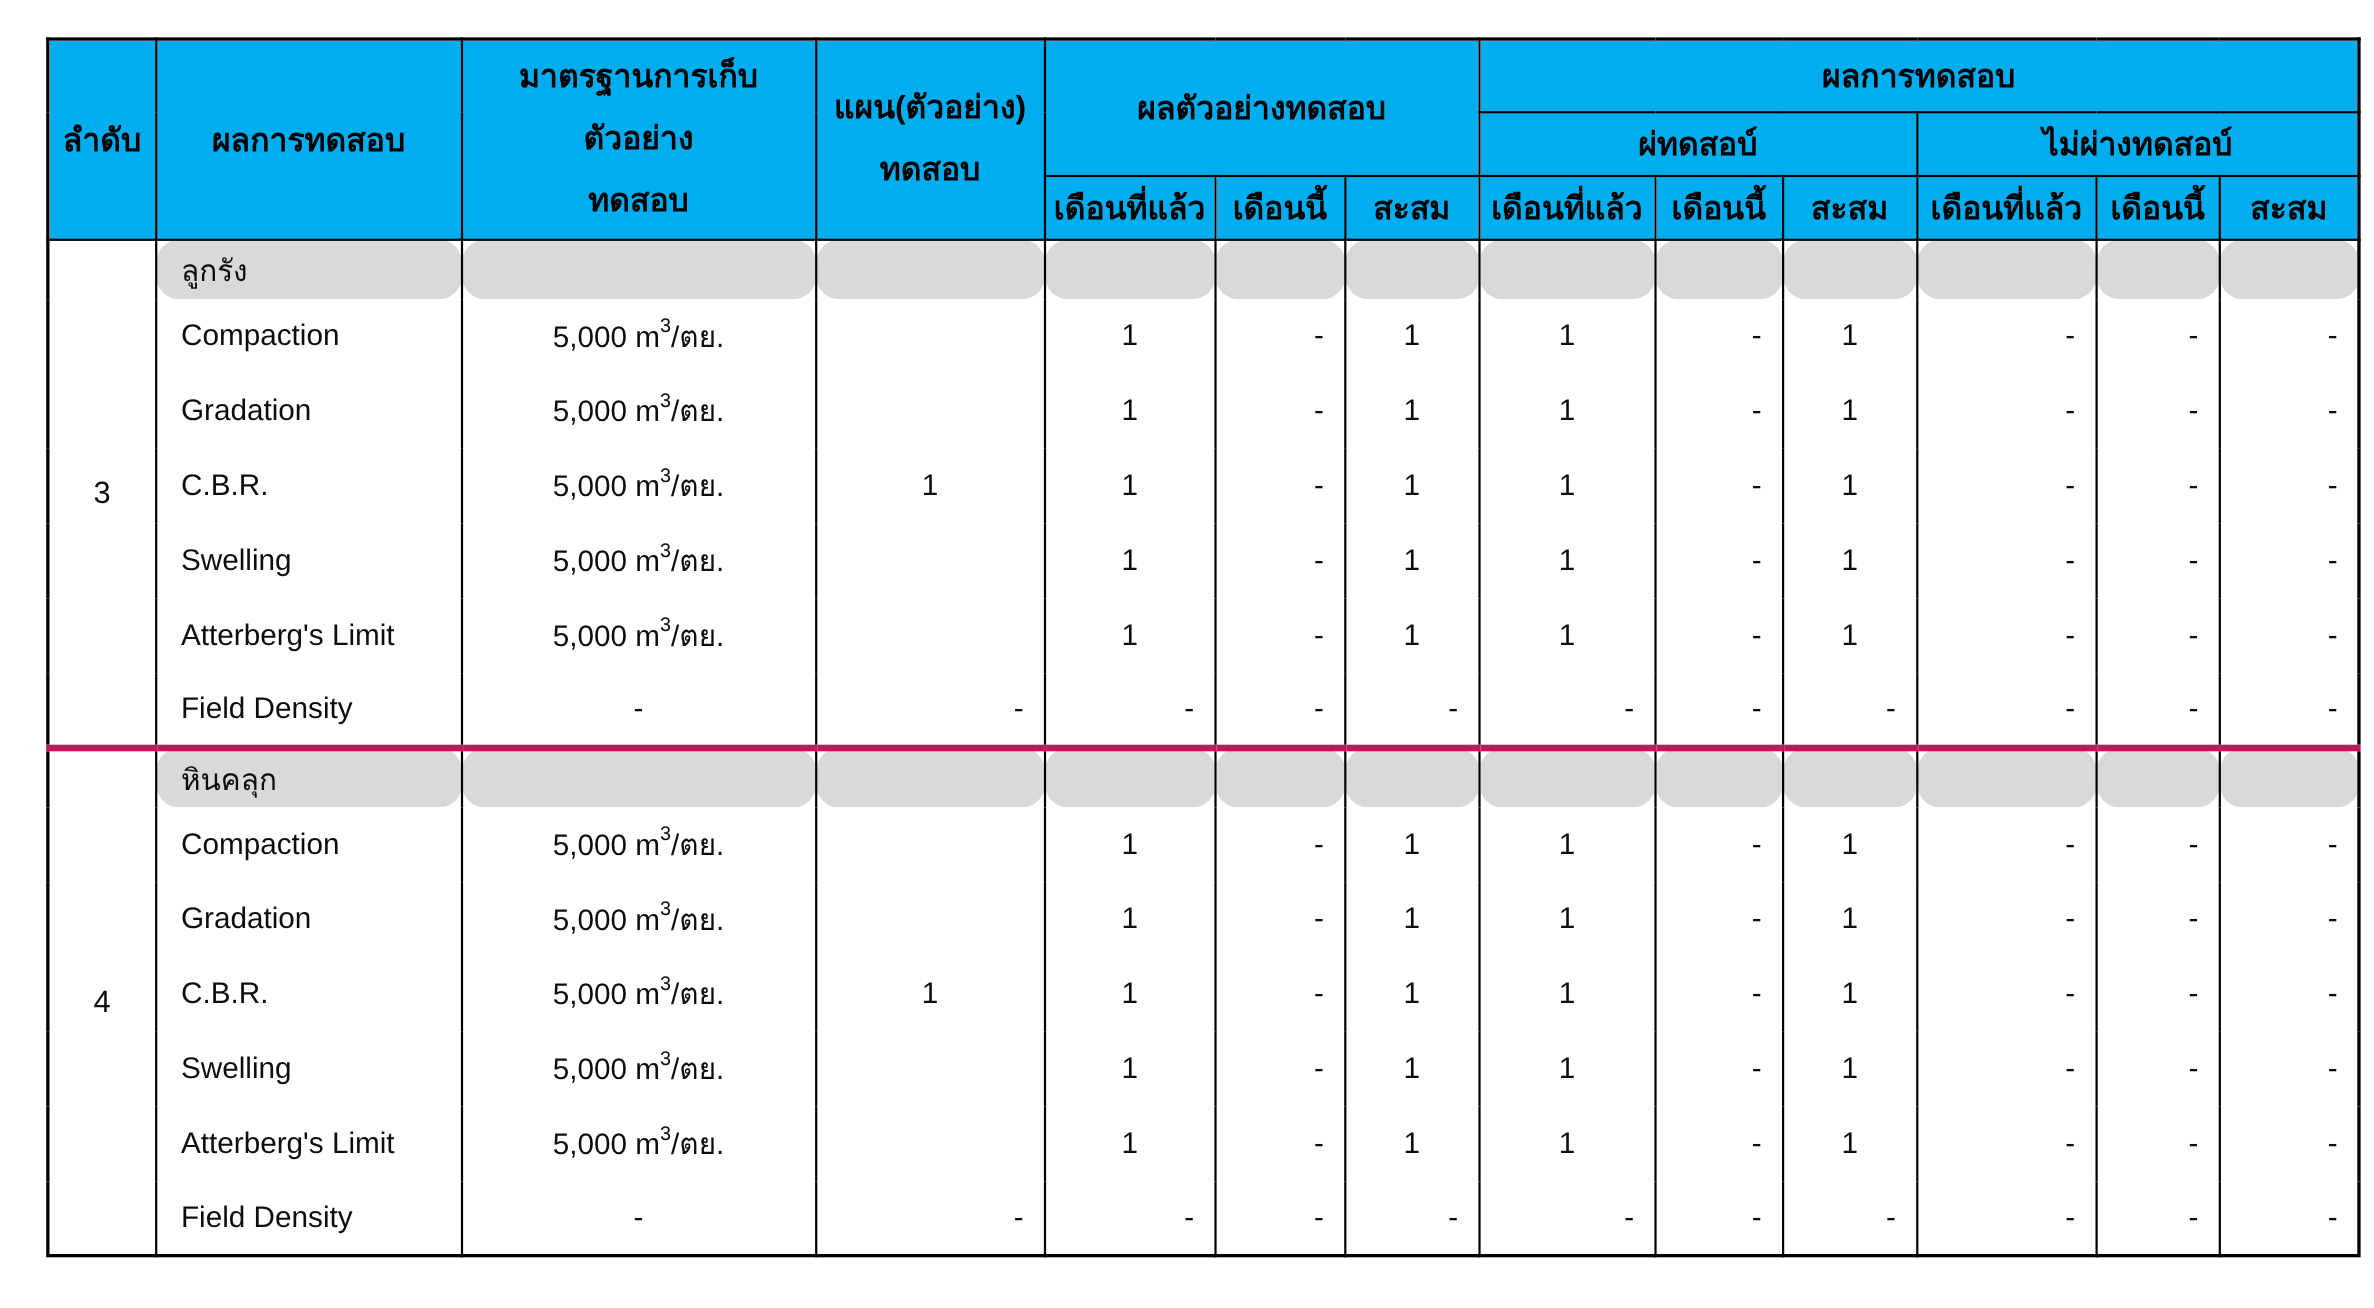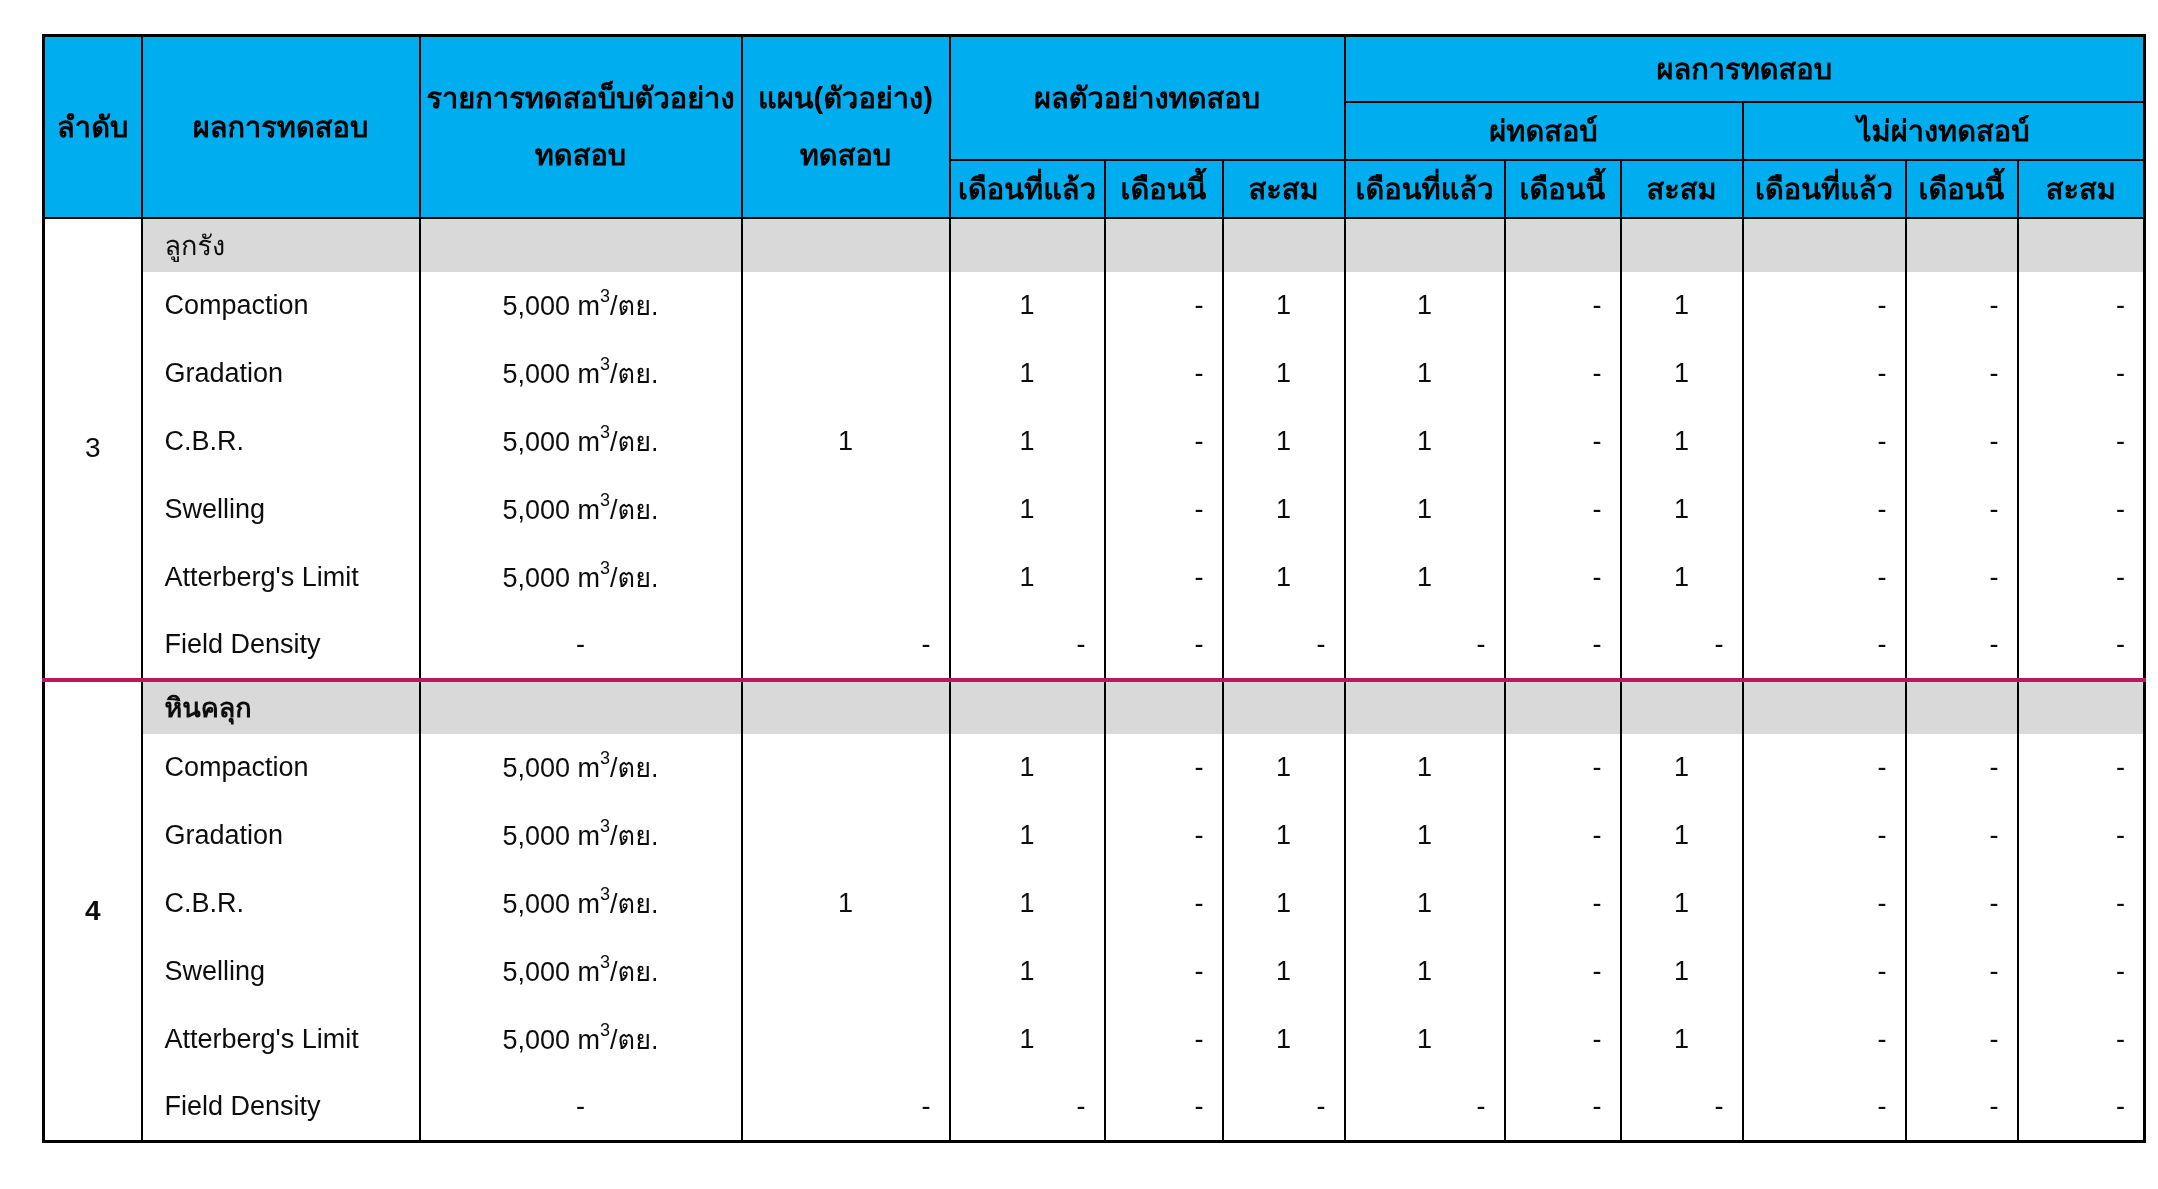--- a/index.html
+++ b/index.html
@@ -26,23 +26,23 @@
   thead tr.h2{height:58px;}
   thead tr.h3{height:58px;}
   th .hline{line-height:1.95;}
   
   tbody td{
     border-left:2px solid #000;border-right:2px solid #000;
     border-top:0;border-bottom:0;
     font-size:27px;vertical-align:middle;padding:0;
   }
   tr.category-row{height:54px;}
-  tr.category-row td{background:#d9d9d9;}
+  tr.category-row td{background:#d9d9d9;border-radius:21px;}
   tr.data-row{height:68px;}
-  tr.group-start td{border-top:4px solid #be185d;font-weight:bold;}
+  tr.group-start td{border-top:6px solid #be185d;}
   tbody{border-bottom:3px solid #000;}
   td.no-cell{text-align:center;vertical-align:middle;font-size:28px;background:#fff !important;}
   td.label-cell{text-align:left;padding-left:22px;}
   td.std-cell{text-align:center;margin-left:24px;}
   .sup{font-size:18px;position:relative;top:-13px;}
   td.v{text-align:center;}
   td.v.dash{text-align:right;padding-right:18px;}
   td.v.num{text-align:center;}
 </style>
 </head>
@@ -62,21 +62,21 @@
       <col style="width:122px">
     <col style="width:163px">
       <col style="width:112px">
       <col style="width:127px">
   </colgroup>
   <thead>
     <tr class="h1">
       <th rowspan="3">ลำดับ</th>
       <th rowspan="3">ผลการทดสอบ</th>
       <th rowspan="3">
-        <div class="hline">รายการทดสอบ็บตัวอย่าง</div>
+        <div class="hline">มาตรฐานการเก็บตัวอย่าง</div>
         <div class="hline">ทดสอบ</div>
       </th>
       <th rowspan="3">
         <div class="hline">แผน(ตัวอย่าง)</div>
         <div class="hline">ทดสอบ</div>
       </th>
       <th colspan="3" rowspan="2">ผลตัวอย่างทดสอบ</th>
       <th colspan="6">ผลการทดสอบ</th>
     </tr>
     <tr class="h2">

